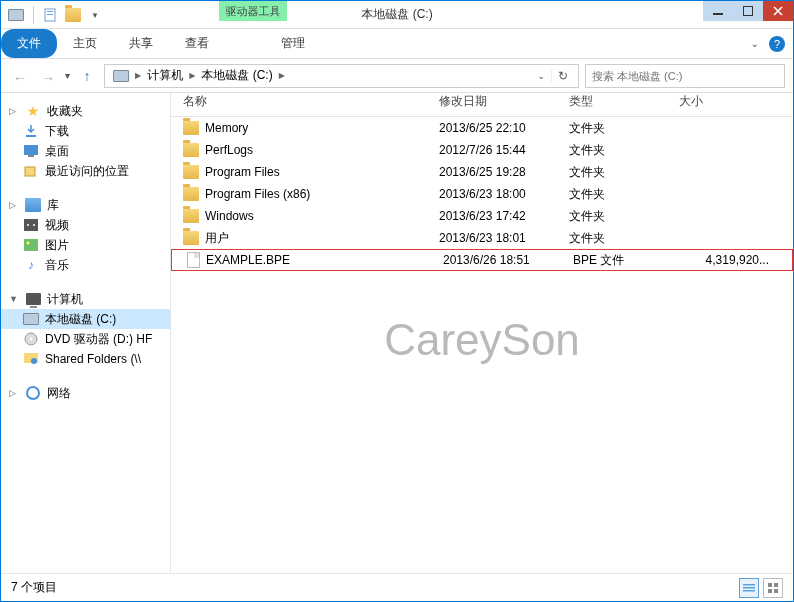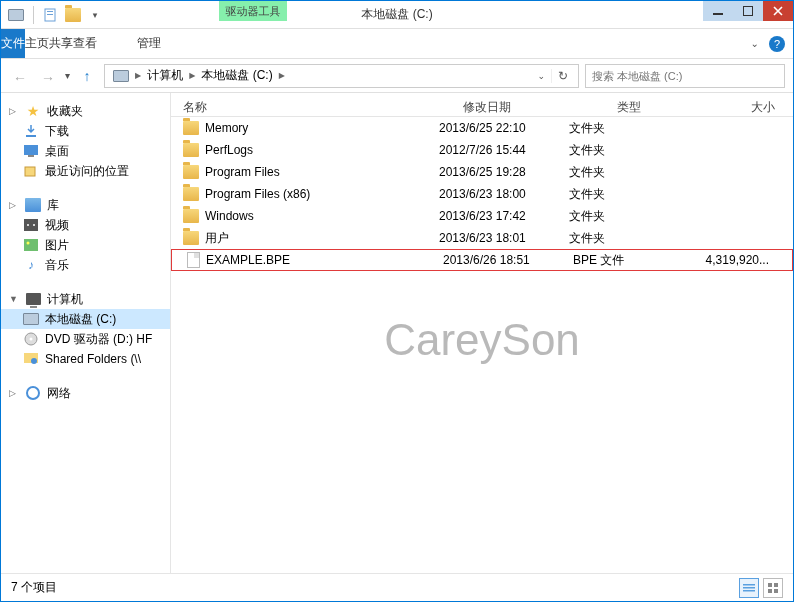--- a/index.html
+++ b/index.html
@@ -8,21 +8,21 @@
 .titlebar { height: 28px; background: #fff; border-bottom: 1px solid #e0e0e0; display: flex; align-items: center; position: relative; }
 .titlebar-left { display: flex; align-items: center; padding-left: 6px; gap: 4px; }
 .tb-icon { width: 18px; height: 18px; display: inline-flex; align-items: center; justify-content: center; }
 .tb-sep { width: 1px; height: 18px; background: #ccc; margin: 0 4px; }
 .contextual-tab { position: absolute; left: 218px; top: 0; width: 68px; height: 20px; background: #86efac; color: #444; text-align: center; line-height: 20px; font-size: 11px; }
 .title-text { position: absolute; left: 50%; transform: translateX(-50%); font-size: 12px; color: #333; }
 .win-controls { position: absolute; right: 0; top: 0; display: flex; }
 .win-btn { width: 30px; height: 20px; display: flex; align-items: center; justify-content: center; background: #c2d9ef; color: #333; cursor: pointer; }
 .win-btn.close { background: #c84031; color: #fff; }
 .ribbon-tabs { height: 30px; background: #fff; border-bottom: 1px solid #e0e0e0; display: flex; align-items: stretch; position: relative; }
-.ribbon-tab { padding: 0 0; display: flex; align-items: center; color: #333; cursor: pointer; }
+.ribbon-tab { padding: 0 16px; display: flex; align-items: center; color: #333; cursor: pointer; border-radius: 13px; }
 .ribbon-tab.file { background: #1979ca; color: #fff; }
 .ribbon-context { margin-left: 40px; color: #333; }
 .ribbon-right { position: absolute; right: 8px; display: flex; align-items: center; height: 100%; gap: 10px; }
 .help-icon { width: 16px; height: 16px; border-radius: 50%; background: #1979ca; color: #fff; display: flex; align-items: center; justify-content: center; font-size: 11px; cursor: pointer; }
 .chevron { color: #555; font-size: 10px; cursor: pointer; }
 .addressbar { height: 34px; border-bottom: 1px solid #e0e0e0; display: flex; align-items: center; padding: 4px 8px; gap: 6px; }
 .nav-arrows { display: flex; align-items: center; gap: 6px; color: #aaa; }
 .nav-arrow { width: 22px; height: 22px; display: flex; align-items: center; justify-content: center; cursor: pointer; color: #aaa; font-size: 14px; }
 .nav-arrow.up { color: #1979ca; }
 .breadcrumb { flex: 1; border: 1px solid #ccc; height: 24px; display: flex; align-items: center; padding: 0 4px; gap: 2px; }
@@ -35,21 +35,21 @@
 .searchbox input { border: none; outline: none; flex: 1; color: #888; font-size: 11px; }
 .body-area { flex: 1; display: flex; overflow: hidden; }
 .nav-pane { width: 170px; border-right: 1px solid #e5e5e5; padding: 8px 0; overflow-y: auto; }
 .nav-group { margin-bottom: 14px; }
 .nav-item { display: flex; align-items: center; padding: 2px 6px 2px 22px; gap: 6px; cursor: pointer; height: 20px; }
 .nav-item.header { padding-left: 8px; }
 .nav-item.selected { background: #cce8ff; }
 .nav-caret { width: 10px; font-size: 9px; color: #666; display: inline-block; }
 .nav-icon { width: 16px; height: 16px; display: inline-flex; align-items: center; justify-content: center; }
 .content { flex: 1; display: flex; flex-direction: column; overflow: hidden; }
-.col-headers { display: flex; height: 24px; border-bottom: 1px solid #e5e5e5; align-items: flex-end; color: #444; gap: 24px; }
+.col-headers { display: flex; height: 24px; border-bottom: 1px solid #e5e5e5; align-items: flex-start; color: #444; }
 .col { padding: 0 8px; }
 .col.name { width: 260px; padding-left: 12px; }
 .col.date { width: 130px; }
 .col.type { width: 110px; }
 .col.size { flex: 1; }
 .file-list { flex: 1; overflow: auto; position: relative; }
 .file-row { display: flex; align-items: center; height: 22px; }
 .file-row .col.name { display: flex; align-items: center; gap: 6px; }
 .folder-icon { width: 16px; height: 14px; background: linear-gradient(#f7d77b, #e8b64a); border-radius: 1px; position: relative; }
 .folder-icon::before { content: ""; position: absolute; top: -3px; left: 0; width: 7px; height: 3px; background: #e8b64a; border-radius: 1px 1px 0 0; }

